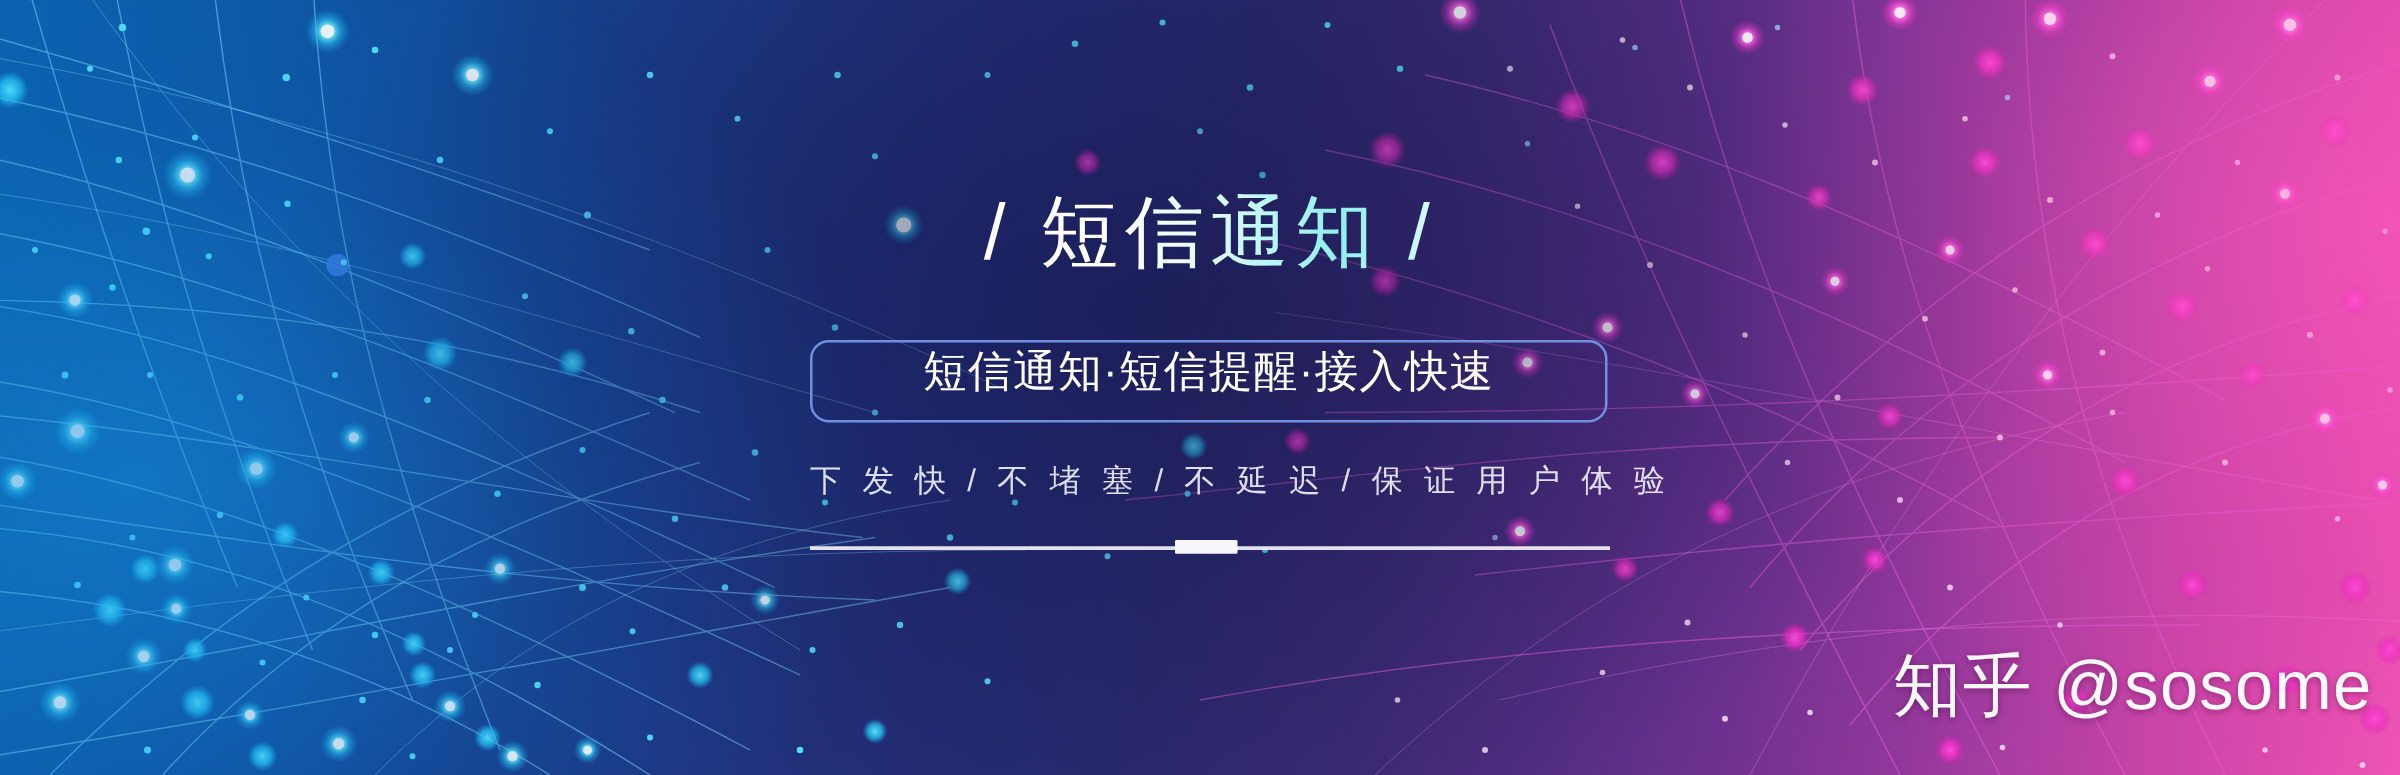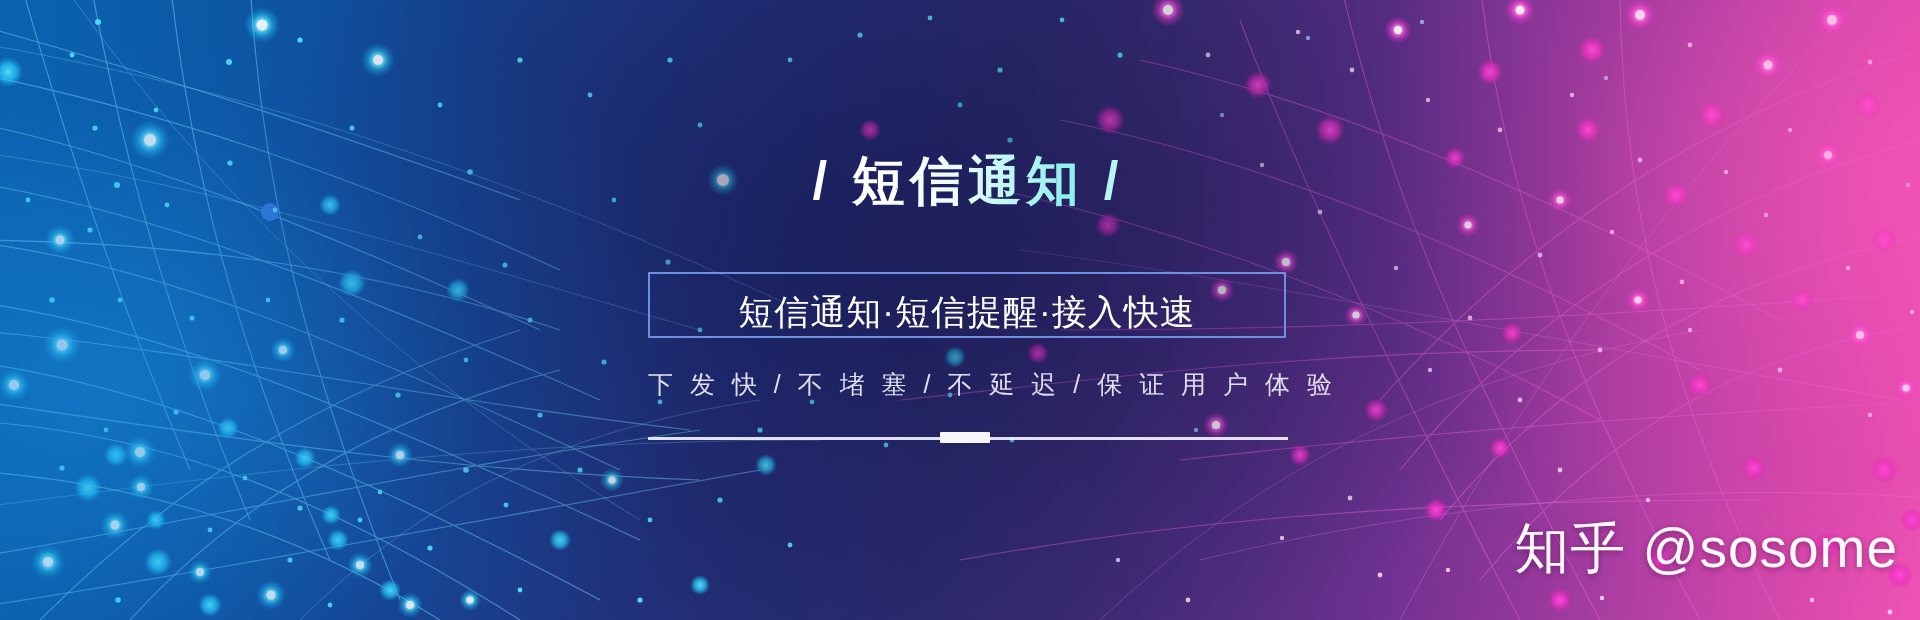--- a/index.html
+++ b/index.html
@@ -60,44 +60,44 @@
     width: 640px;
     height: 620px;
     text-align: center;
   }
 
   .main-title {
     position: absolute;
     left: 0;
     top: 152px;
     width: 640px;
-    font-size: 53px;
-    font-weight: bold;
+    font-size: 63px;
+    font-weight: normal;
     letter-spacing: 5px;
     line-height: 1.1;
     white-space: nowrap;
     background: linear-gradient(92deg, #ffffff 0%, #ffffff 38%, #eafcff 48%, #8ef0ec 66%, #ffffff 84%, #ffffff 100%);
     -webkit-background-clip: text;
     background-clip: text;
     color: transparent;
     -webkit-text-fill-color: transparent;
     text-shadow: none;
   }
 
   .subtitle-box {
     position: absolute;
     left: 0px;
     top: 272px;
     width: 638px;
     height: 66px;
     box-sizing: border-box;
     border: 2px solid #6f8fe0;
-    border-radius: 1px;
+    border-radius: 15px;
     display: flex;
-    align-items: flex-end;
+    align-items: flex-start;
     justify-content: center;
   }
   .subtitle-text {
     font-size: 35px;
     font-weight: 500;
     letter-spacing: 1px;
     color: #ffffff;
     white-space: nowrap;
   }
 

